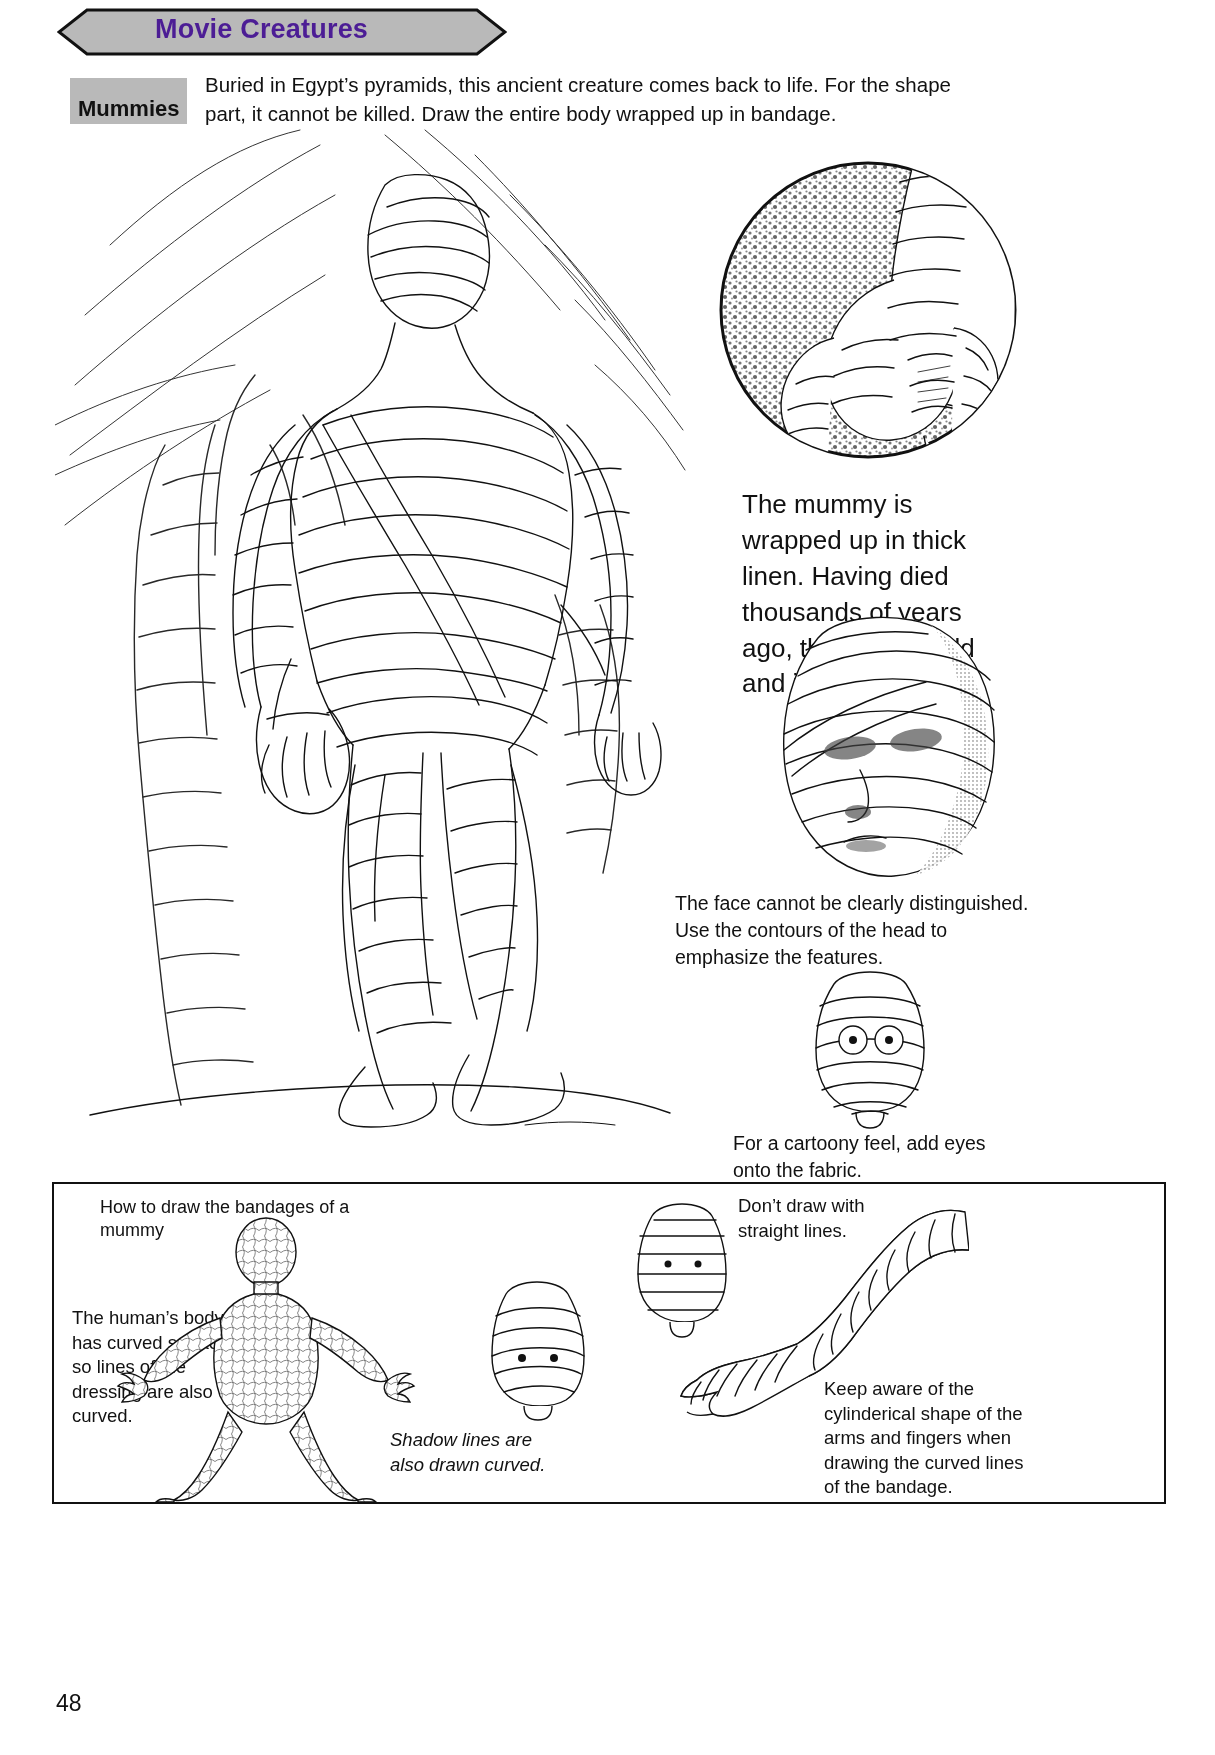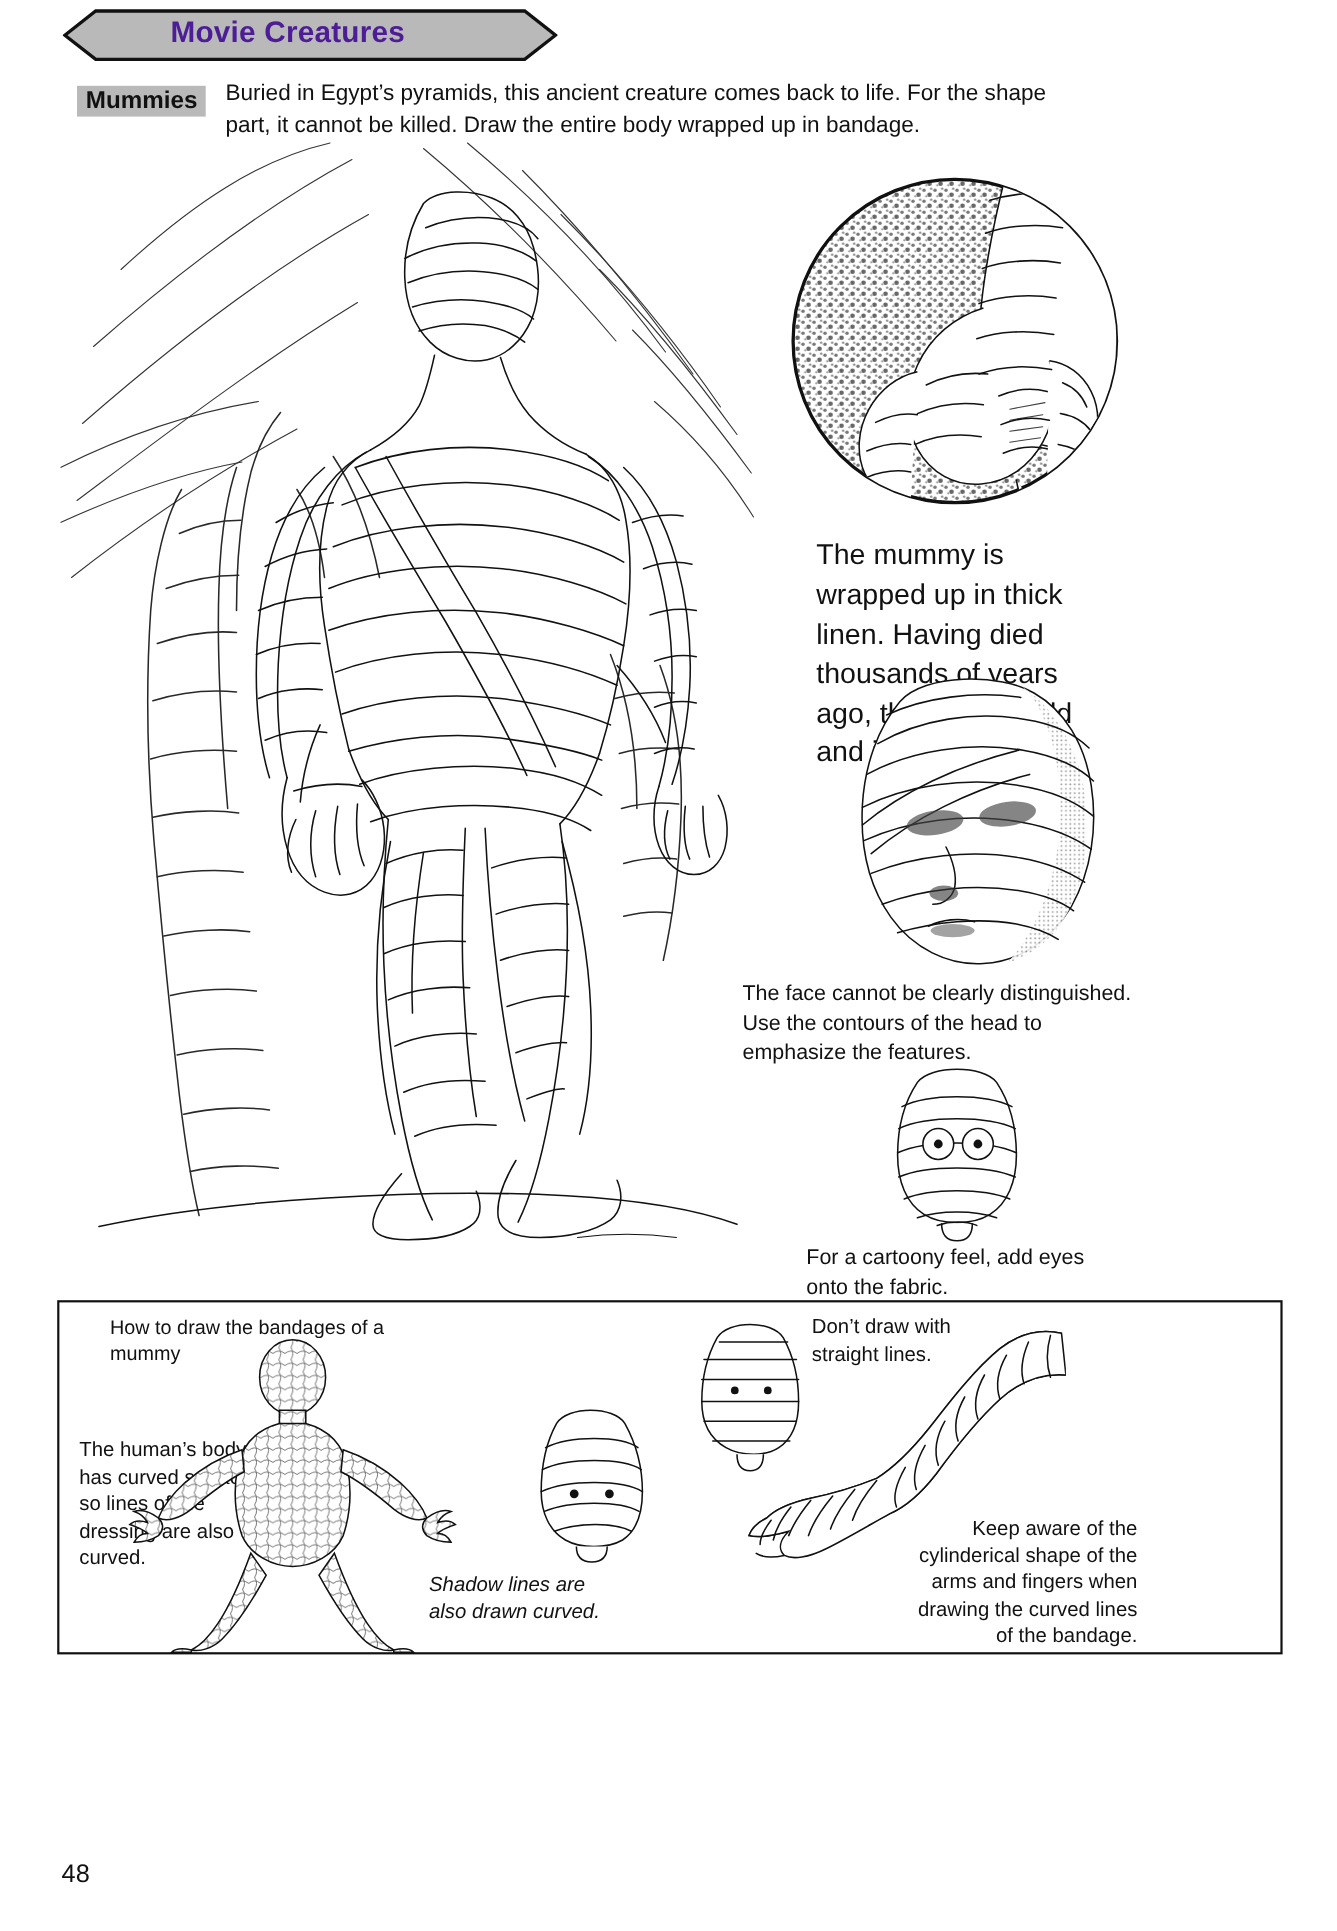--- a/index.html
+++ b/index.html
@@ -37,21 +37,21 @@
 
   
   .section-label {
     position: absolute;
     left: 70px;
     top: 78px;
     background: #b9b9b9;
     color: #111;
     font-size: 22px;
     font-weight: bold;
-    padding: 1px 8px 4px 8px;
+    padding: 19px 8px 4px 8px;
     line-height: 1.05;
   }
   .intro-text {
     position: absolute;
     left: 205px;
     top: 70px;
     width: 760px;
     font-size: 20.5px;
     line-height: 1.42;
     color: #111;
@@ -158,21 +158,20 @@
     font-size: 18.5px;
     line-height: 1.33;
   }
   .bb-text-cyl {
     position: absolute;
     left: 770px;
     top: 193px;
     width: 210px;
     font-size: 18.5px;
     line-height: 1.33;
-    text-align: right;
   }
 
   .bb-figure { position: absolute; }
   .bb-figure svg { display: block; }
 
   .page-number {
     position: absolute;
     left: 56px;
     top: 1690px;
     font-size: 23px;

